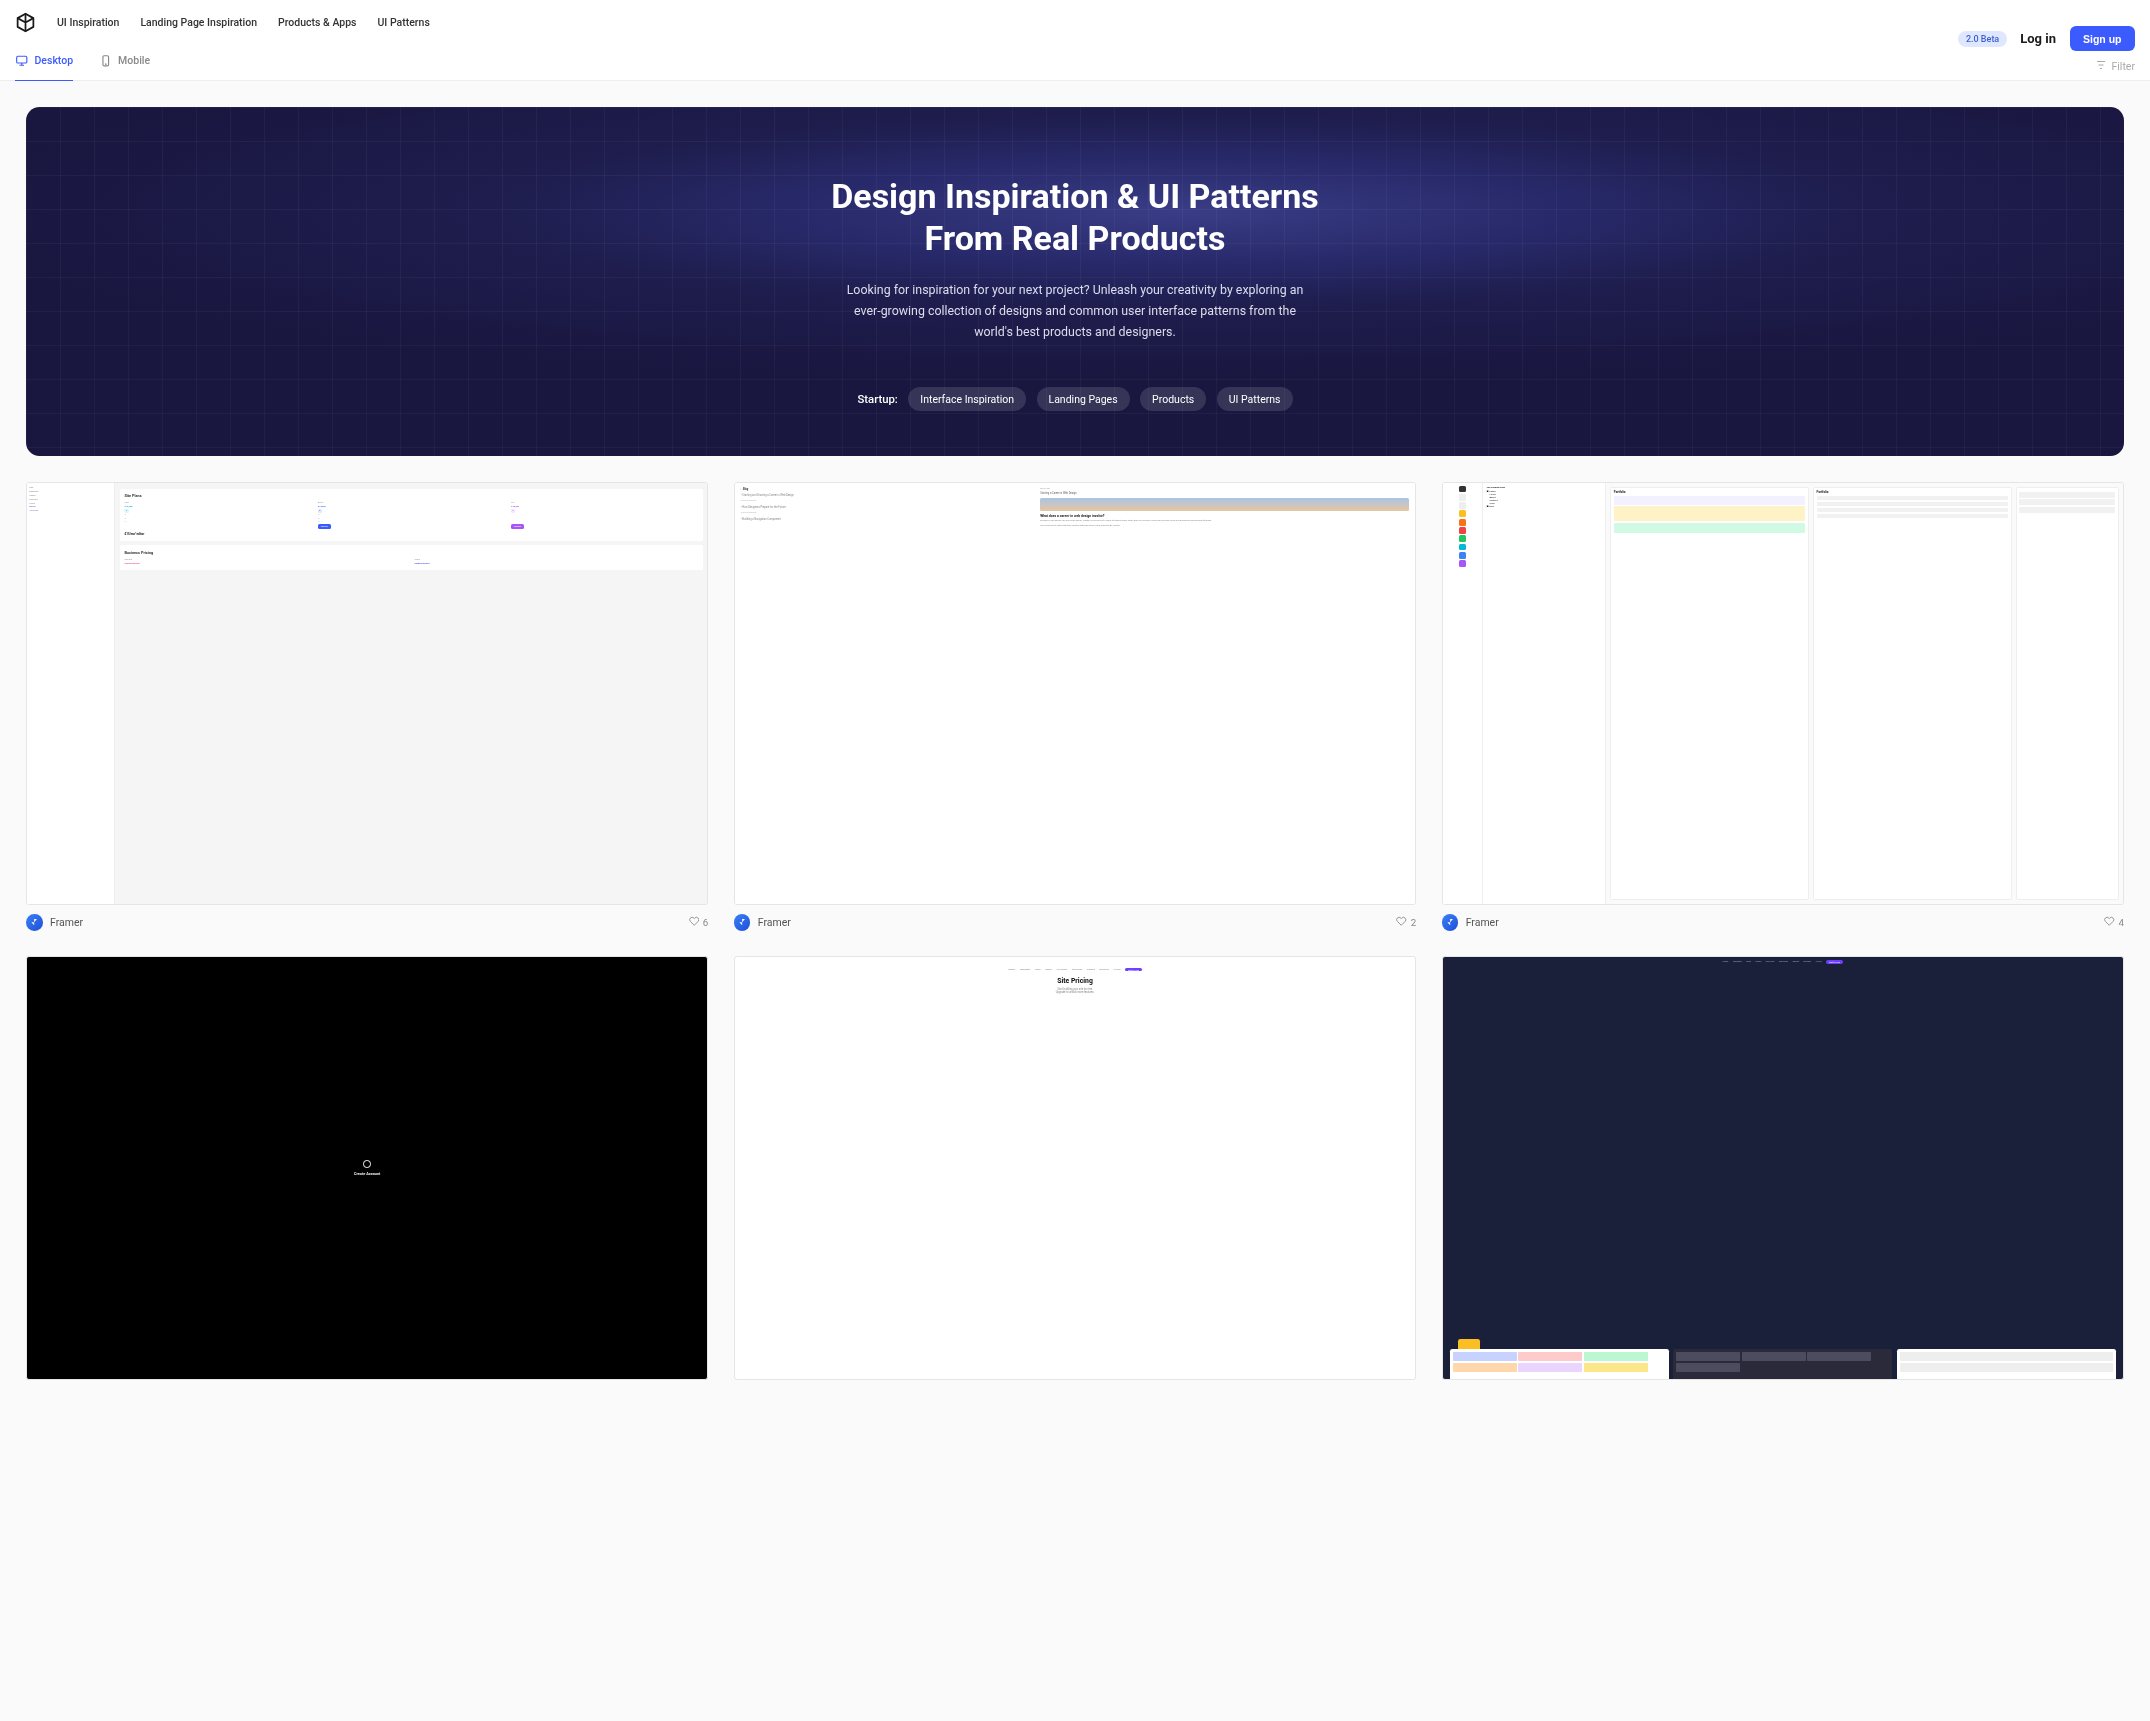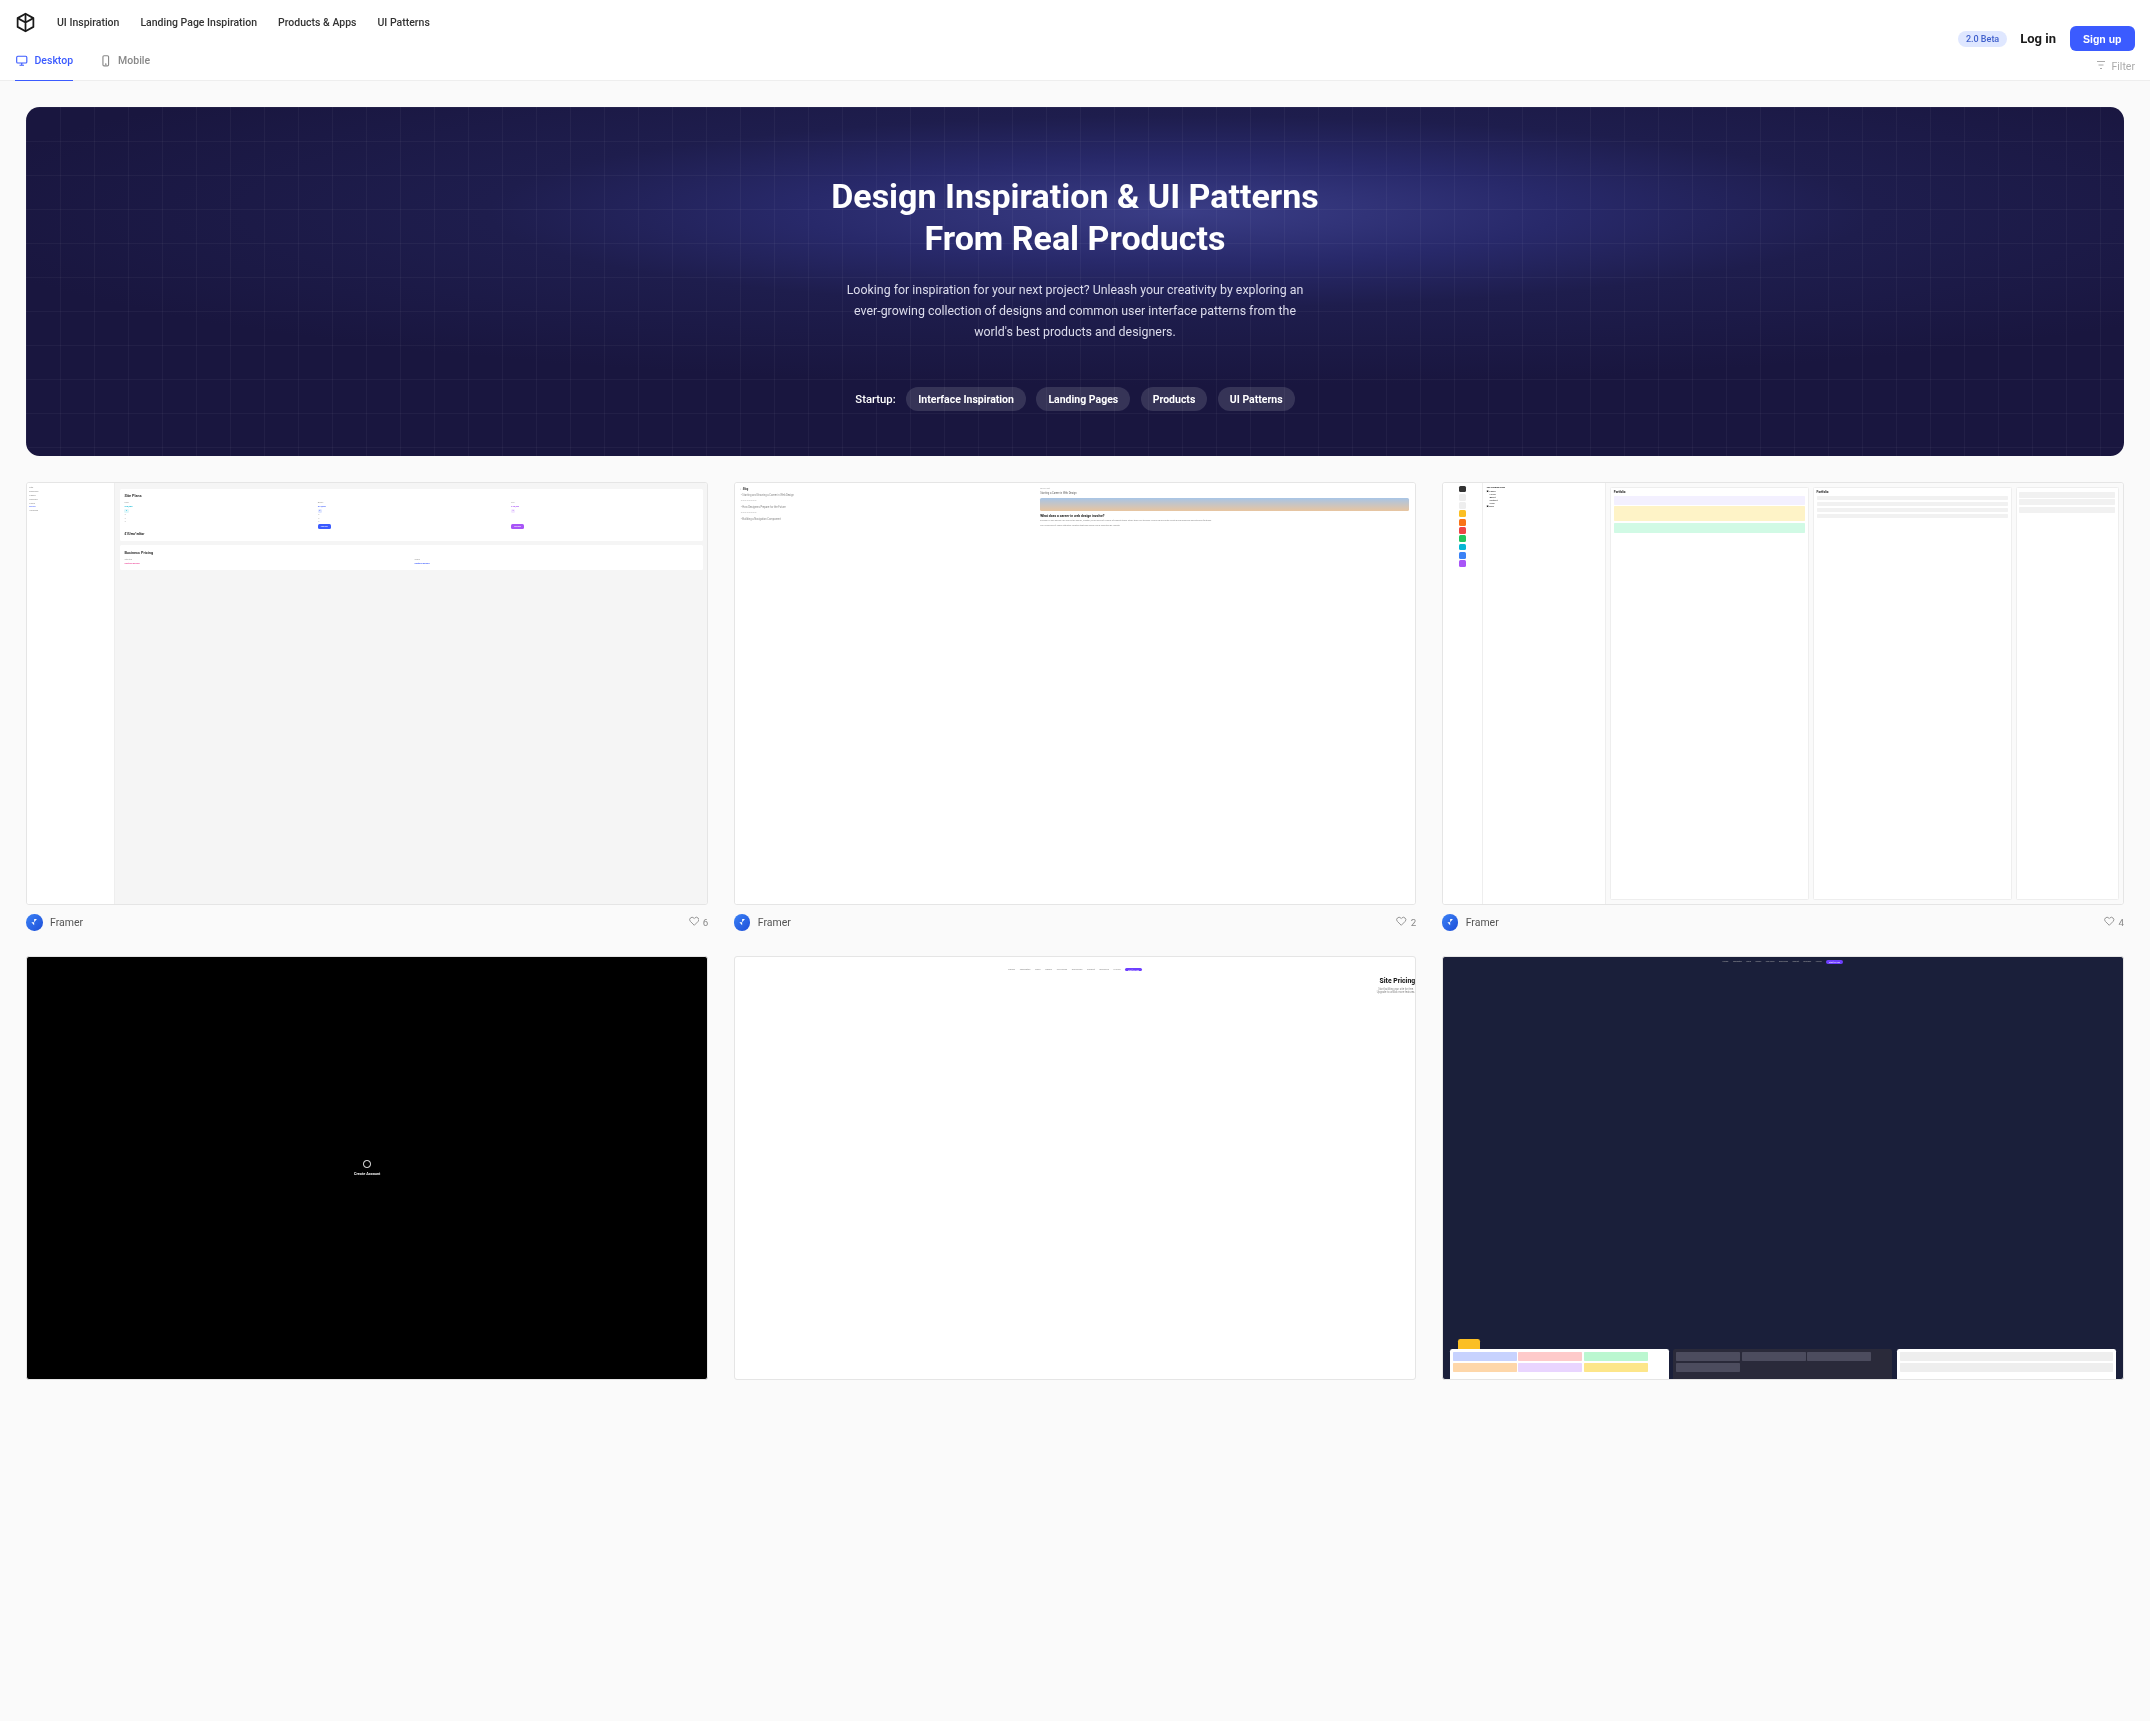--- a/index.html
+++ b/index.html
@@ -20,21 +20,21 @@
 .tab.active { color: #3b5bff; border-bottom-color: #3b5bff; }
 .tab svg { width: 13.5px; height: 13.5px; }
 .filter-btn { display: flex; align-items: center; gap: 4.5px; color: #aaa; font-size: 10.5px; cursor: pointer; margin-top: 8px; }
 .content { padding: 26px 26px; }
 .hero { position: relative; border-radius: 13.5px; padding: 68px 45px 45px; text-align: center; color: #fff; overflow: hidden; background: radial-gradient(ellipse 60% 50% at 55% 30%, #3a3d86 0%, #28296a 30%, #1e1d4d 55%, #19163f 100%); }
 .hero::before { content: ""; position: absolute; inset: 0; background-image: linear-gradient(rgba(255,255,255,0.04) 0.8px, transparent 0.8px), linear-gradient(90deg, rgba(255,255,255,0.04) 0.8px, transparent 0.8px); background-size: 34px 34px; pointer-events: none; }
 .hero h1 { font-size: 34px; font-weight: 700; line-height: 1.25; margin-bottom: 19.5px; position: relative; }
 .hero p { font-size: 12.4px; line-height: 1.7; max-width: 458px; margin: 0 auto 45px; color: #dcdcec; position: relative; }
 .browse-row { display: flex; align-items: center; justify-content: center; gap: 10.5px; flex-wrap: wrap; position: relative; }
 .browse-label { font-size: 11.3px; font-weight: 500; }
-.pill { background: rgba(255,255,255,0.13); color: #fff; padding: 5.3px 12px; border-radius: 13.5px; font-size: 10.5px; text-decoration: none; cursor: pointer; font-weight: bold; }
+.pill { background: rgba(255,255,255,0.13); color: #fff; padding: 5.3px 12px; border-radius: 13.5px; font-size: 10.5px; text-decoration: none; cursor: pointer; }
 .grid { display: grid; grid-template-columns: repeat(3, 1fr); gap: 25.5px; margin-top: 25.5px; }
 .card { display: flex; flex-direction: column; gap: 9px; }
 .thumb { width: 100%; aspect-ratio: 1.61; background: #fff; border: 0.8px solid #e5e5e5; border-radius: 3px; overflow: hidden; position: relative; }
 .card-meta { display: flex; align-items: center; justify-content: space-between; }
 .card-meta-left { display: flex; align-items: center; gap: 7.5px; }
 .avatar { width: 16.5px; height: 16.5px; border-radius: 50%; background: linear-gradient(135deg, #3b82f6, #1d4ed8); display: flex; align-items: center; justify-content: center; }
 .card-name { font-size: 10.5px; color: #555; }
 .card-likes { display: flex; align-items: center; gap: 3.8px; color: #888; font-size: 9.8px; }
 
 .thumb-a { display:flex; }
@@ -58,21 +58,21 @@
 .thumb-c-side { width:6%; background:#fff; border-right:0.8px solid #eee; display:flex; flex-direction:column; align-items:center; padding:3px 0; gap:1.5px; }
 .thumb-c-side span { width:6.8px; height:6.8px; border-radius:1.5px; }
 .thumb-c-panels { flex:1; display:flex; gap:4.5px; padding:4.5px; background:#fafafa; }
 .thumb-c-panel { flex:1; background:#fff; border:0.8px solid #eee; border-radius:1.5px; padding:2.3px; }
 .thumb-c-panel .h { font-size:3px; font-weight:700; margin-bottom:1.5px; }
 .thumb-c-panel .blk { width:100%; height:9px; background:#f0eefa; border-radius:0.8px; margin:1.5px 0; }
 .thumb-d { background:#000; display:flex; align-items:center; justify-content:center; color:#fff; }
 .thumb-d-inner { text-align:center; }
 .thumb-d-logo { width:7.5px; height:7.5px; border-radius:50%; border:1.1px solid #fff; margin:0 auto 3px; }
 .thumb-d-title { font-size:3.8px; font-weight:600; }
-.thumb-e { background:#fff; display:flex; flex-direction:column; align-items:flex-end; padding:10.5px 0 0 0; }
+.thumb-e { background:#fff; display:flex; flex-direction:column; align-items:center; padding:10.5px 0 0 0; }
 .thumb-e-top { font-size:2.3px; color:#888; width:100%; display:flex; justify-content:center; gap:4.5px; margin-bottom:6px; }
 .thumb-e-top .purp { background:#6e3fff; color:#fff; padding:0.8px 3px; border-radius:4.5px; font-size:1.9px; }
 .thumb-e-title { font-size:6.8px; font-weight:800; color:#1a1a1a; }
 .thumb-e-sub { font-size:2.6px; color:#888; margin-top:2.3px; text-align:center; }
 .thumb-f { background:#1a1f3a; position:relative; overflow:hidden; }
 .thumb-f-top { position:absolute; top:3px; left:0; right:0; display:flex; justify-content:center; gap:4.5px; font-size:1.9px; color:#aaa; }
 .thumb-f-top .purp { background:#6e3fff; color:#fff; padding:0.8px 3px; border-radius:4.5px; }
 .thumb-f-panels { position:absolute; bottom:-15px; left:7.5px; right:7.5px; display:flex; gap:4.5px; }
 .thumb-f-panel { flex:1; height:45px; background:#fff; border-radius:2.3px; }
 .thumb-f-panel.d { background:#2a2a3a; }

